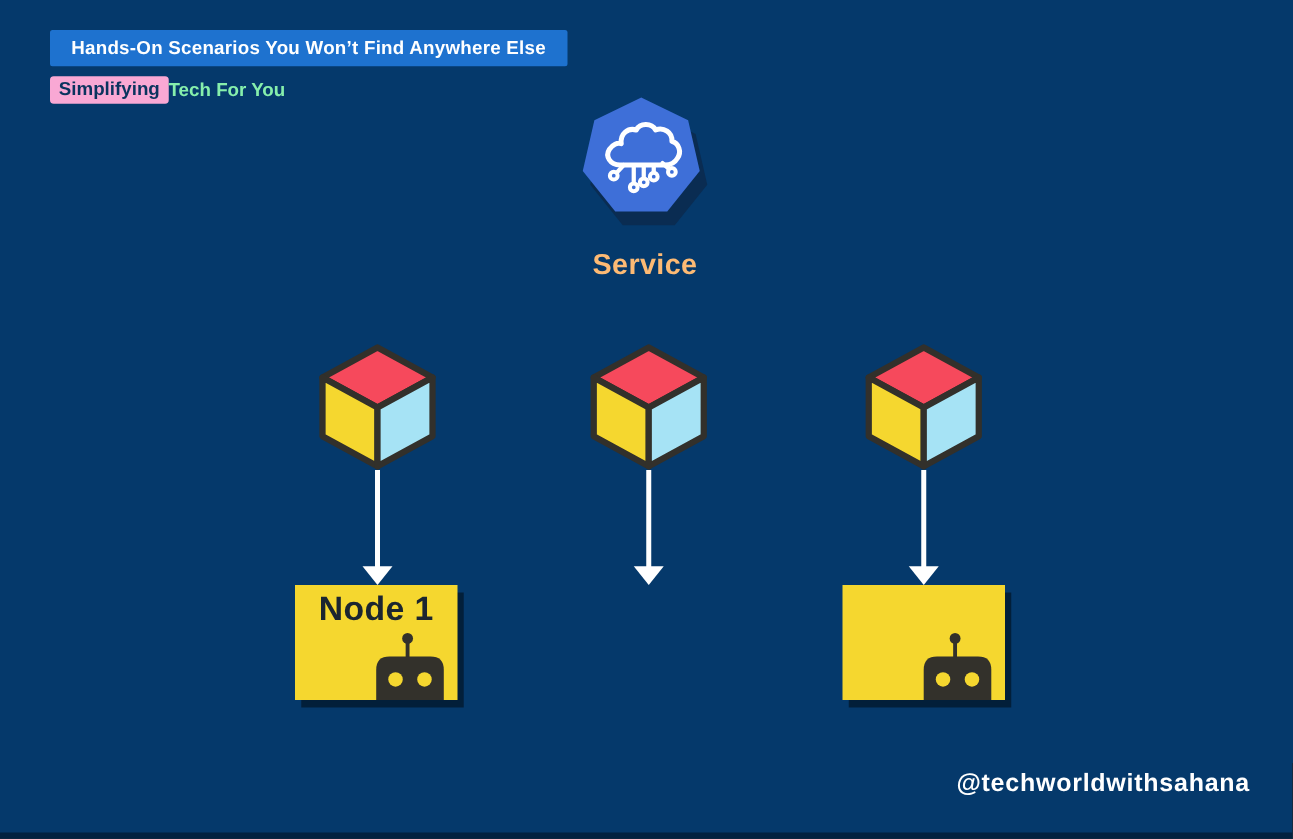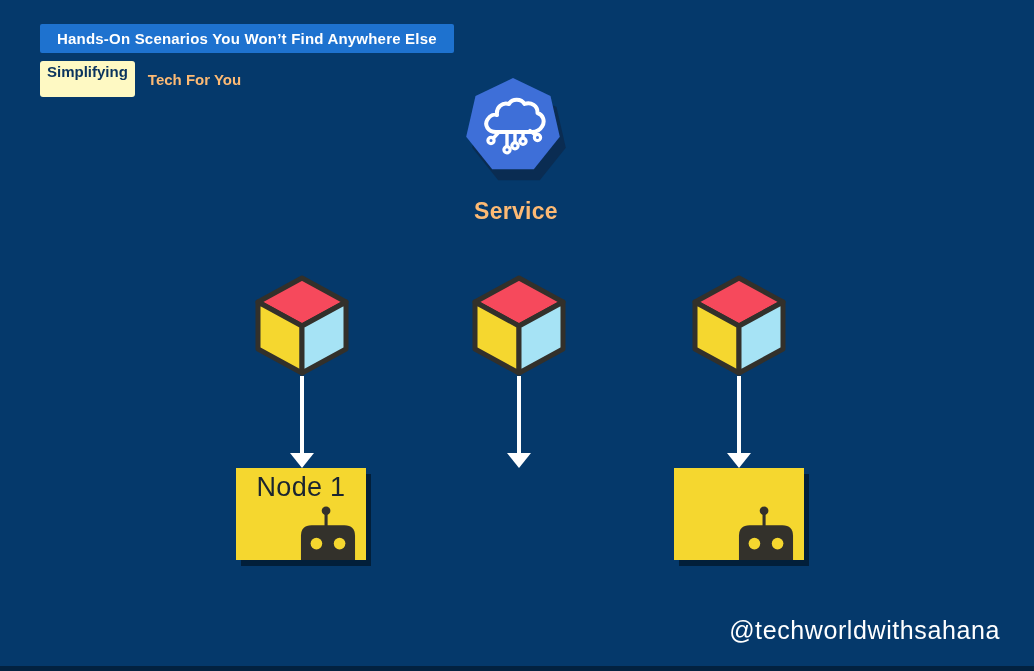--- a/index.html
+++ b/index.html
@@ -37,28 +37,28 @@
     position: absolute;
     left: 40px;
     top: 61px;
     font-size: 15px;
     font-weight: 700;
     display: flex;
     align-items: center;
     white-space: nowrap;
   }
   .tagline .hl {
-    background: #fef9c3;
+    background: #f9a8d4;
     color: #0A335E;
-    padding: 2px 7px 17px 7px;
+    padding: 2px 7px 3px 7px;
     border-radius: 3px;
   }
   .tagline .rest {
-    color: #fdba74;
-    margin-left: 13px;
+    color: #86efac;
+    margin-left: 0;
   }
 
   
   .service-svg {
     position: absolute;
     left: 460px;
     top: 74px;
     width: 112px;
     height: 124px;
   }
@@ -125,39 +125,39 @@
     overflow: hidden;
   }
   .node-1 { left: 236px; }
   .node-2 { left: 455px; }
   .node-3 { left: 674px; }
   .node-label {
     margin-top: 4px;
     text-align: center;
     color: #1B2530;
     font-size: 27px;
-    font-weight: 400;
+    font-weight: 700;
     letter-spacing: 0.3px;
   }
   .robot-svg {
     position: absolute;
     right: 8px;
     bottom: 0;
     width: 60px;
     height: 56px;
   }
 
   
   .watermark {
     position: absolute;
     right: 34px;
     top: 616px;
     color: #FFFFFF;
-    font-size: 25px;
-    font-weight: 400;
+    font-size: 20px;
+    font-weight: 700;
     letter-spacing: 0.6px;
     white-space: nowrap;
   }
 
   
   .bottom-edge {
     position: absolute;
     left: 0;
     bottom: 0;
     width: 100%;

